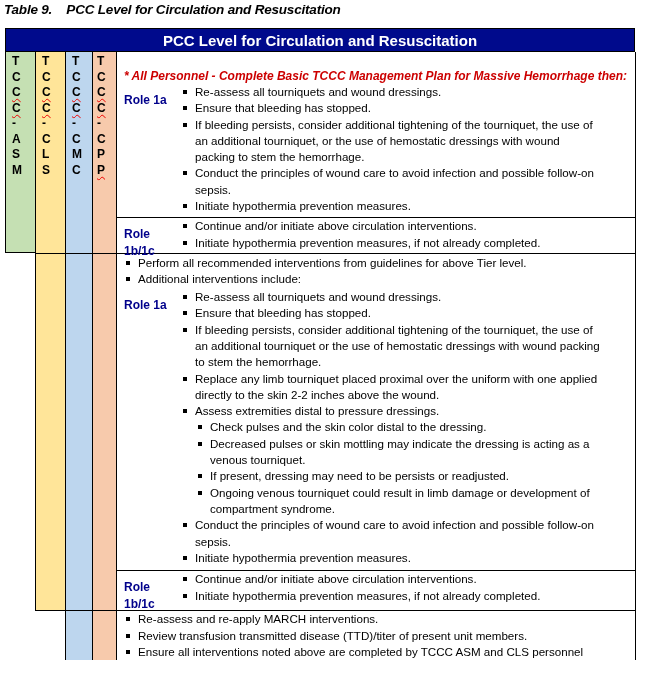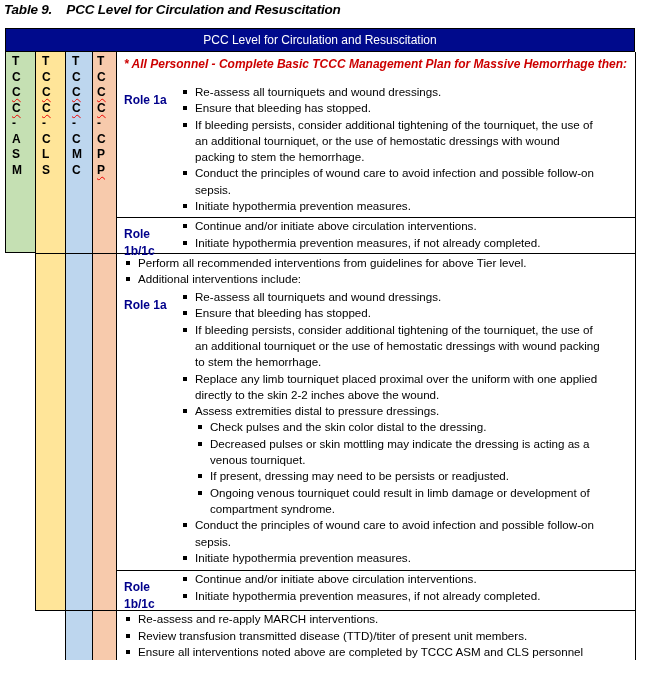--- a/index.html
+++ b/index.html
@@ -8,21 +8,21 @@
     font-family: "Liberation Sans", sans-serif; color: #000;
   }
   .caption {
     position: absolute; left: 4px; top: 2px;
     font-size: 13.5px; font-weight: bold; font-style: italic;
     letter-spacing: -0.2px; white-space: pre;
   }
   .header {
     position: absolute; left: 5px; top: 28px; width: 630px; height: 24px;
     background: #000a8c; border: 1px solid #000; box-sizing: border-box;
-    color: #fff; font-weight: normal; font-size: 12px;
+    color: #fff; font-weight: bold; font-size: 15px;
     display: flex; align-items: center; justify-content: center;
   }
   .col {
     position: absolute; box-sizing: border-box;
     border-left: 1px solid #000; border-right: 1px solid #000;
   }
   .col.bottom { border-bottom: 1px solid #000; }
   .col-asm { left: 5px;  width: 31px; top: 52px; height: 201px; background: #c5e0b3; }
   .col-cls { left: 35px; width: 31px; top: 52px; height: 559px; background: #ffe599; }
   .col-cmc { left: 65px; width: 28px; top: 52px; height: 608px; background: #bdd6ee; }
@@ -105,21 +105,21 @@
   </div>
 </div>
 
 <div class="vline" style="left:116px; top:52px; height:608px;"></div>
 <div class="vline" style="left:635px; top:52px; height:608px;"></div>
 <div class="hline" style="left:116px; top:217px; width:520px;"></div>
 <div class="hline" style="left:35px; top:253px; width:601px;"></div>
 <div class="hline" style="left:116px; top:570px; width:520px;"></div>
 <div class="hline" style="left:65px; top:610px; width:571px;"></div>
 
-<div class="txt red" style="left:124px; top:56px;">* All Personnel - Complete Basic TCCC Management Plan for Massive Hemorrhage then:</div>
+<div class="txt red" style="left:124px; top:68px;">* All Personnel - Complete Basic TCCC Management Plan for Massive Hemorrhage then:</div>
 
 <div class="txt role" style="left:124px; top:84px;">Role 1a</div>
 <div class="b" style="left:195px; top:84px;">Re-assess all tourniquets and wound dressings.</div>
 <div class="b" style="left:195px; top:100px;">Ensure that bleeding has stopped.</div>
 <div class="b" style="left:195px; top:117px;">If bleeding persists, consider additional tightening of the tourniquet, the use of</div>
 <div class="cont" style="left:195px; top:133px;">an additional tourniquet, or the use of hemostatic dressings with wound</div>
 <div class="cont" style="left:195px; top:149px;">packing to stem the hemorrhage.</div>
 <div class="b" style="left:195px; top:165px;">Conduct the principles of wound care to avoid infection and possible follow-on</div>
 <div class="cont" style="left:195px; top:182px;">sepsis.</div>
 <div class="b" style="left:195px; top:198px;">Initiate hypothermia prevention measures.</div>

